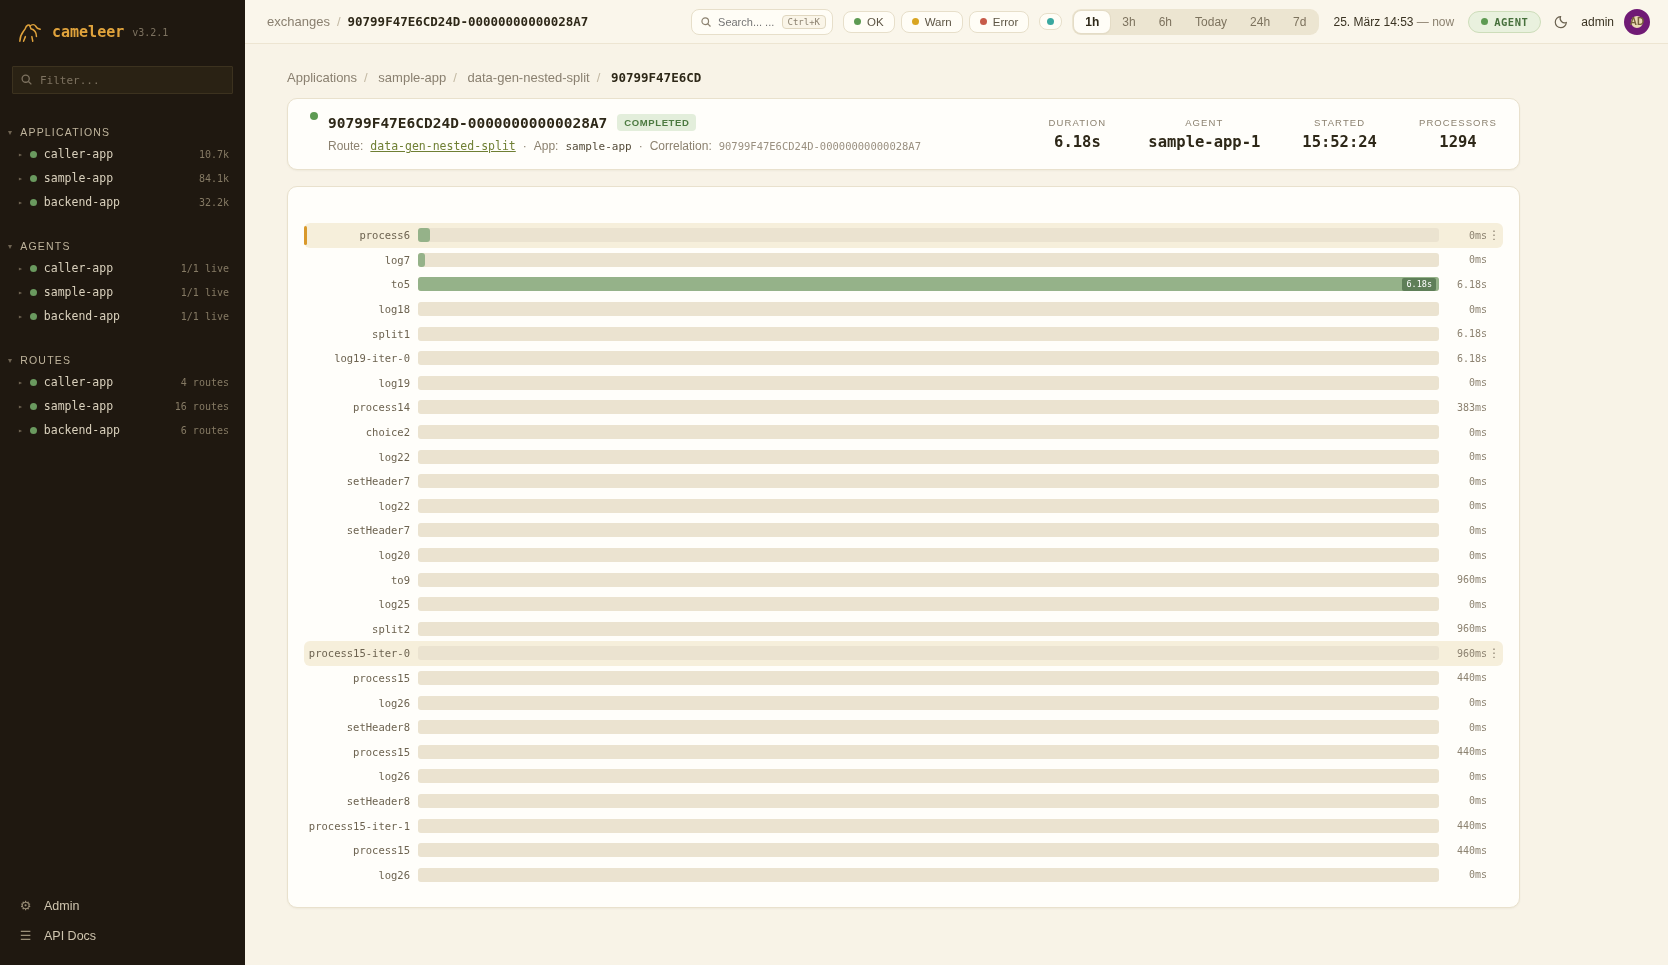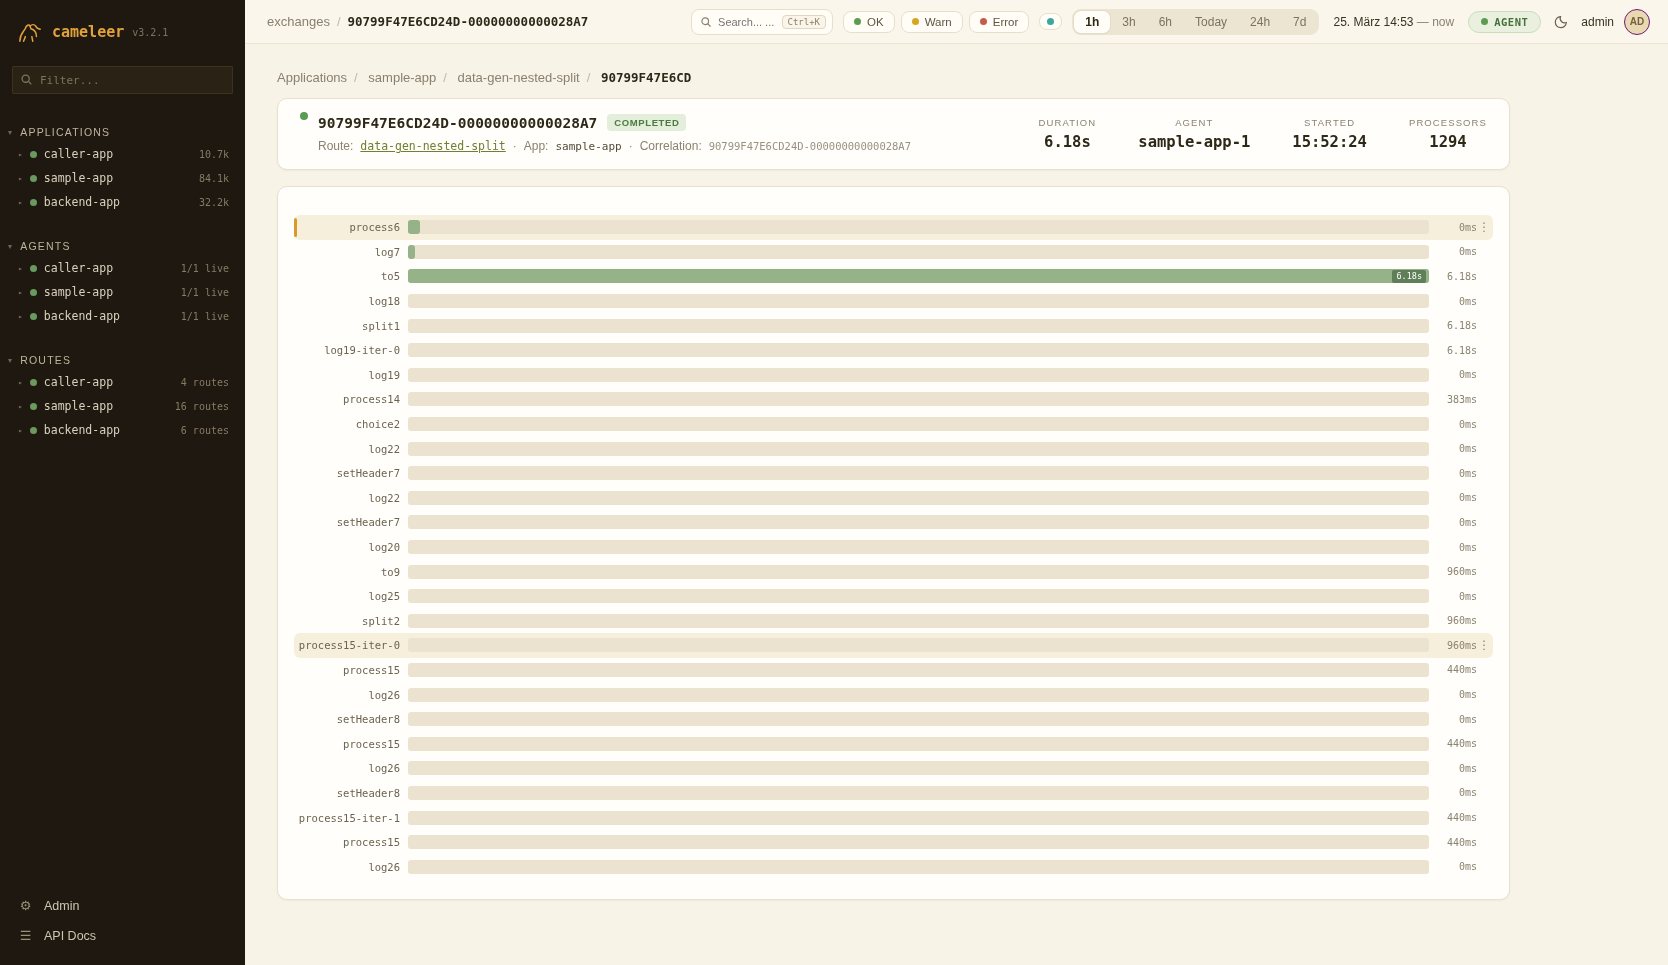--- a/index.html
+++ b/index.html
@@ -45,24 +45,24 @@
   .chip-dot{width:7px;height:7px;border-radius:50%}
   .seg{display:flex;background:#ece5d1;border-radius:9px;padding:2px;gap:1px}
   .seg-btn{border:none;background:transparent;font-size:12px;color:#7d735e;padding:4px 11px;border-radius:7px;cursor:pointer}
   .seg-btn.active{background:#fffdf7;color:#2e2818;font-weight:bold;box-shadow:0 0 0 1px #e4dcc6,0 1px 2px rgba(0,0,0,.07)}
   .daterange{font-size:12px;color:#3a3322;white-space:nowrap;margin:0 4px}
   .daterange .dim{color:#8c8270}
   .live{display:flex;align-items:center;gap:6px;background:#e9f1de;border:1px solid #cdddba;border-radius:14px;padding:4px 12px;font-family:"DejaVu Sans Mono",monospace;font-size:10.5px;font-weight:bold;color:#47703c;letter-spacing:.5px;cursor:pointer}
   .live .chip-dot{background:#5d9a52}
   .icon-btn{background:none;border:none;cursor:pointer;display:flex;align-items:center;padding:2px}
   .tb-user{font-size:12px;color:#3a3322}
-  .avatar{width:26px;height:26px;border-radius:50%;background:#e9d9b2;border:1px solid #701a75;color:#75603a;font-size:10px;font-weight:bold;display:flex;align-items:center;justify-content:center;cursor:pointer}
+  .avatar{width:26px;height:26px;border-radius:50%;background:#e9d9b2;border:7px solid #701a75;color:#75603a;font-size:10px;font-weight:bold;display:flex;align-items:center;justify-content:center;cursor:pointer}
 
   
-  .content{flex:1;overflow:hidden;padding:26px 0 0 32px}
+  .content{flex:1;overflow:hidden;padding:26px 0 0 42px}
   .content-inner{width:1233px}
   .crumbs{font-size:13px;color:#8a8070}
   .crumb-link{cursor:pointer}
   .crumb-sep{margin:0 7px;color:#c3b9a3}
   .crumb-current{color:#2e2818;font-weight:bold;font-size:12.5px}
 
   .card{background:#fffefa;border:1px solid #e9e1cd;border-radius:10px;box-shadow:0 1px 2px rgba(60,50,20,.05)}
   .exchange-card{margin-top:13px;padding:15px 22px 16px;display:flex;justify-content:space-between;align-items:center}
   .ex-left{display:flex;flex-direction:column;gap:8px}
   .title-row{display:flex;align-items:center;gap:10px}
@@ -78,21 +78,21 @@
   .stat-label{font-size:9.5px;letter-spacing:1.1px;color:#8c8270}
   .stat-value{font-family:"DejaVu Sans Mono",monospace;font-size:15.5px;font-weight:bold;color:#2e2818;margin-top:5px}
 
   .timeline-card{margin-top:16px;padding:14px 16px 20px}
   .tl-header{display:flex;align-items:center;padding:0 4px}
   .tl-title{font-size:14.5px;font-weight:bold;color:#2e2818}
   .tl-badge{margin-left:12px;font-family:"DejaVu Sans Mono",monospace;font-size:10px;color:#7d735e;background:#f3edda;border:1px solid #e7dfc8;border-radius:5px;padding:2.5px 8px}
   .tl-toggle{margin-left:auto;background:#efe8d5;border-radius:8px;padding:3px;display:flex;gap:2px}
   .tl-view{font-size:12px;padding:4px 13px;border-radius:6px;color:#7d735e;cursor:pointer;border:none;background:transparent}
   .tl-view.active{background:#a06f12;color:#fffdf7;font-weight:bold}
-  .tl-rows{margin-top:14px}
+  .tl-rows{margin-top:22px}
   .tl-row{display:flex;align-items:center;height:24.6px;padding:0 2px;border-radius:6px;position:relative}
   .tl-row.hl{background:#f6efdb}
   .tl-row.accent::before{content:"";position:absolute;left:0;top:3px;bottom:3px;width:3px;border-radius:2px;background:#d9992b}
   .tl-name{width:112px;min-width:112px;text-align:right;font-family:"DejaVu Sans Mono",monospace;font-size:10.5px;color:#6d6350;padding-right:8px;white-space:nowrap}
   .tl-track{flex:1;height:14px;background:#ebe3d0;border-radius:3px;position:relative}
   .tl-fill{position:absolute;left:0;top:0;bottom:0;background:#95b289;border-radius:3px;display:flex;align-items:center;justify-content:flex-end;min-width:4px}
   .tl-chip{background:#5f7f58;color:#fff;font-family:"DejaVu Sans Mono",monospace;font-size:8.5px;padding:1.5px 4px;border-radius:2px;margin-right:3px;white-space:nowrap}
   .tl-dur{width:48px;min-width:48px;text-align:right;font-family:"DejaVu Sans Mono",monospace;font-size:10px;color:#8c8270;padding-left:6px}
   .tl-menu{width:14px;text-align:center;color:#8c8270;font-size:12px;cursor:pointer;font-family:"DejaVu Sans Mono",monospace}
 </style>

